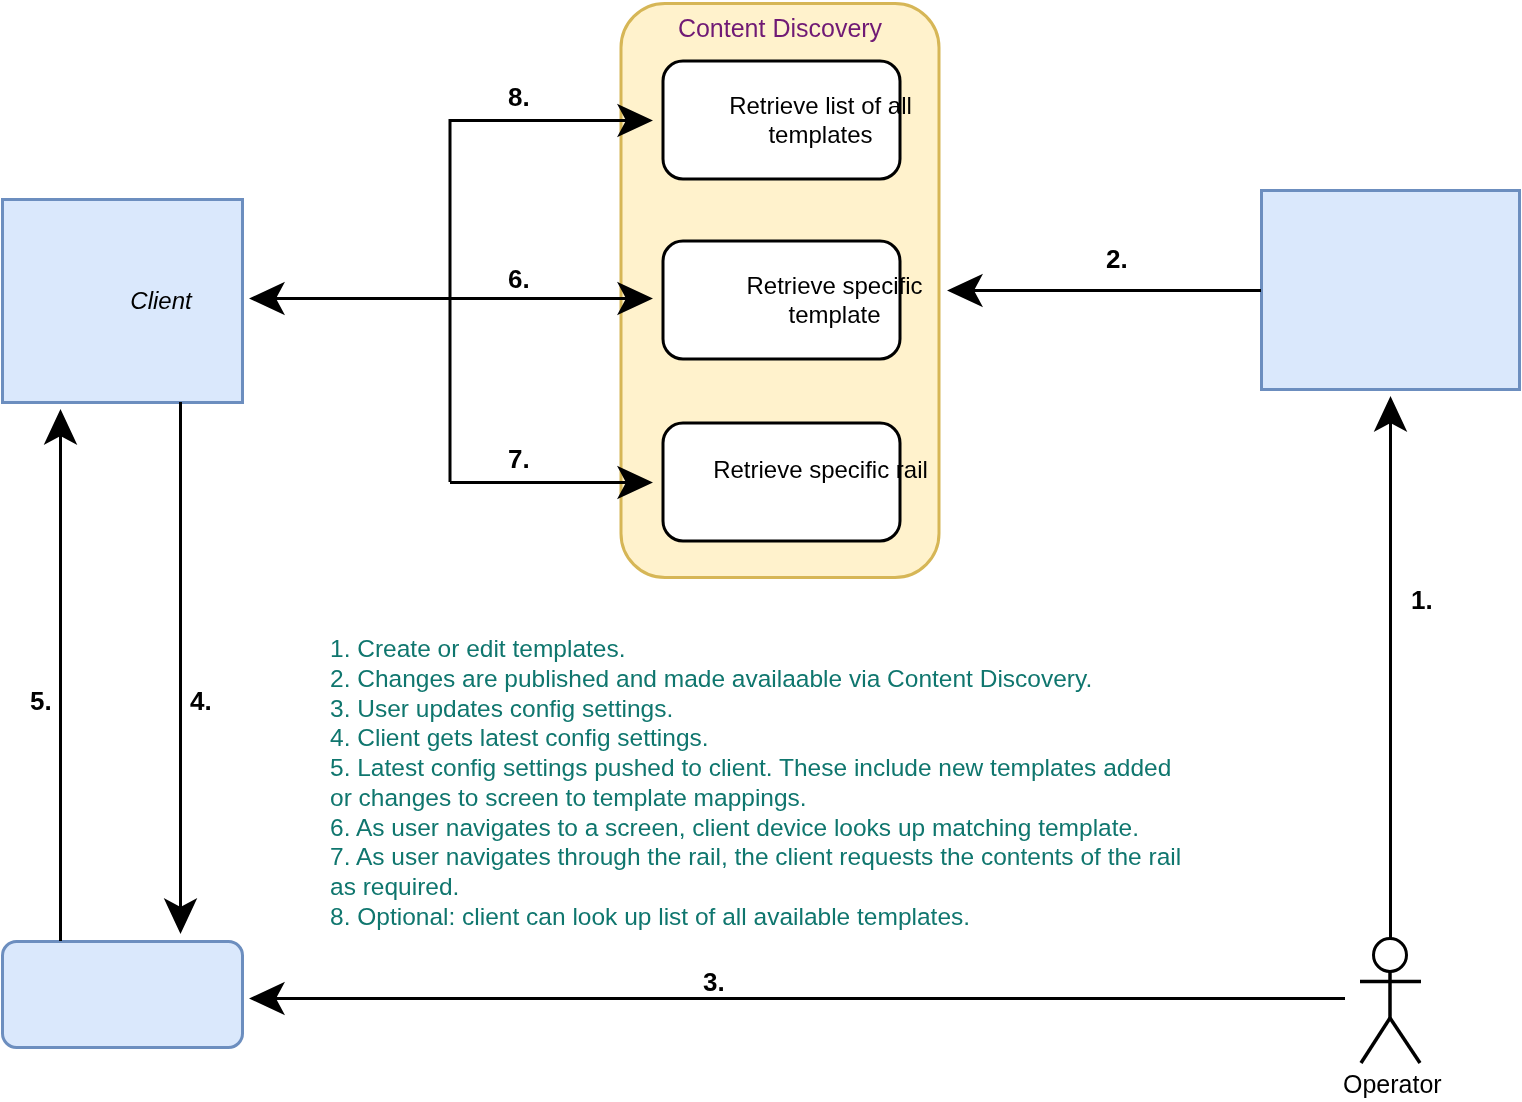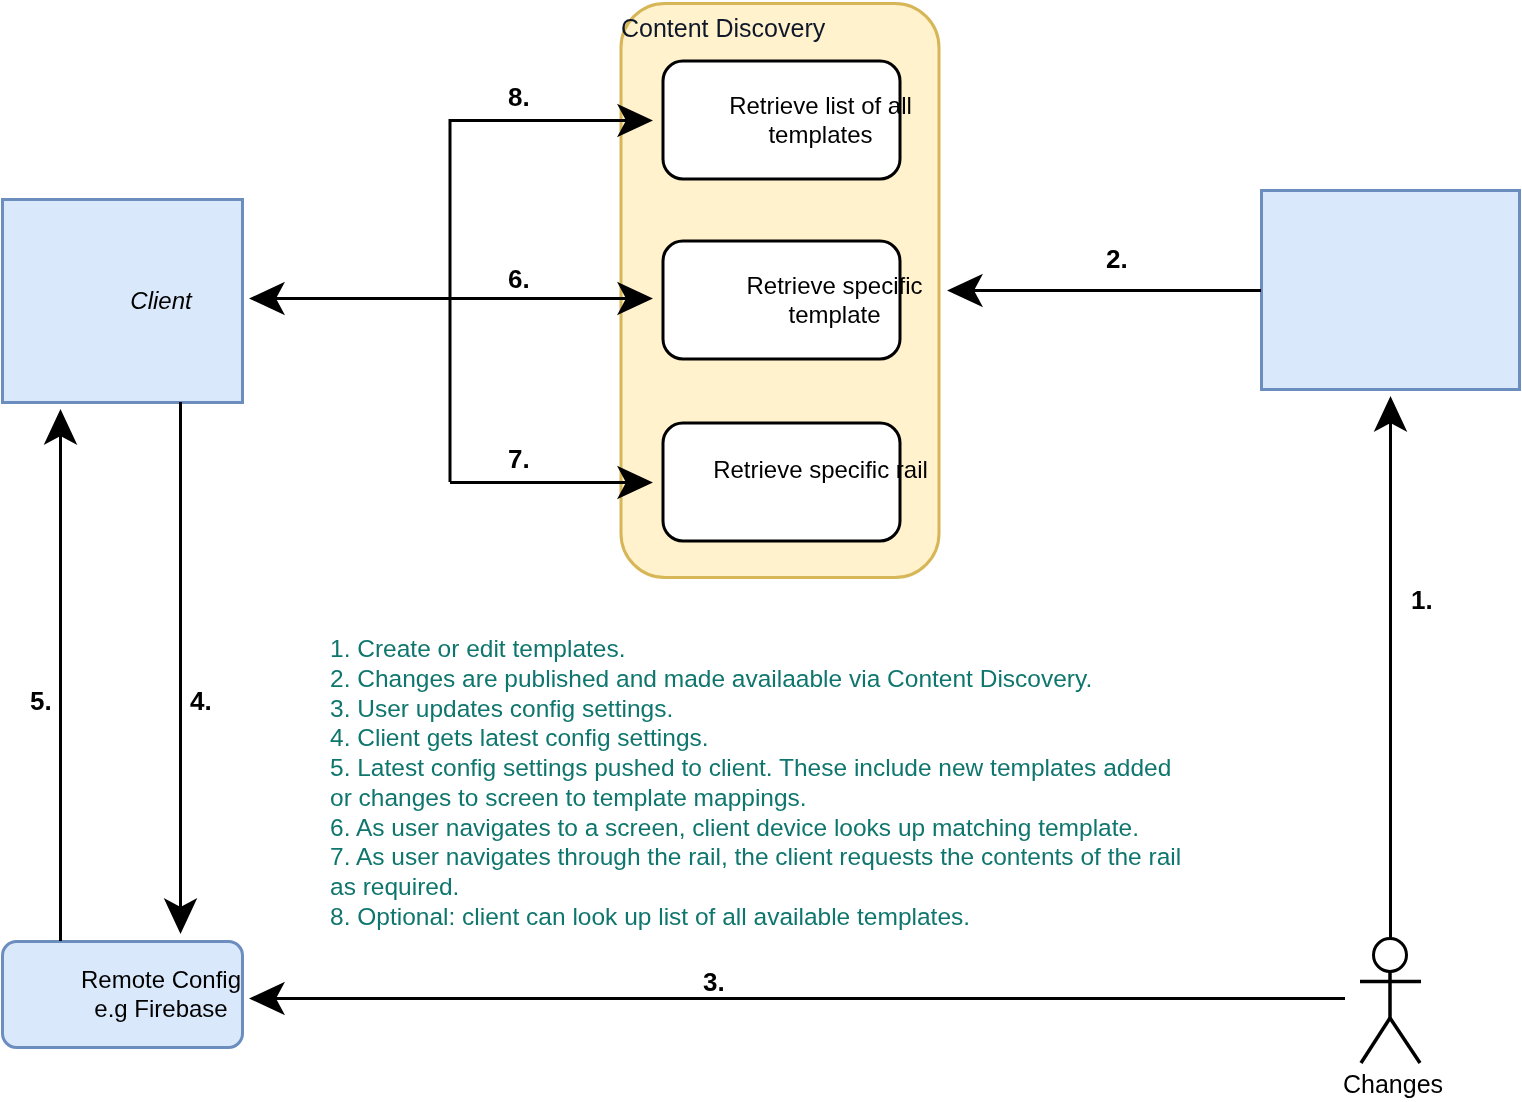--- a/index.html
+++ b/index.html
@@ -37,23 +37,23 @@
   }
   .step-label {
     position: absolute;
     color: #000000;
     font-size: 26px;
     font-weight: bold;
     white-space: nowrap;
   }
   .container-title {
     position: absolute;
-    color: #0f172a;
+    color: #701a75;
     font-size: 25px;
-    text-align: left;
+    text-align: center;
     white-space: nowrap;
   }
   .legend {
     position: absolute;
     left: 330px;
     top: 634px;
     width: 880px;
     color: #0f766e;
     font-size: 24.5px;
     line-height: 1.215;
@@ -120,23 +120,21 @@
 
   <div class="container-title" style="left:621px; top:14px; width:318px;">Content Discovery</div>
 
   <div class="node-label" style="left:663px; top:61px; width:237px; height:118px;">Retrieve list of all
 templates</div>
   <div class="node-label" style="left:663px; top:241px; width:265px; height:118px;">Retrieve specific
 template</div>
   <div class="node-label" style="left:663px; top:423px; width:237px; height:94px;">Retrieve specific rail</div>
 
   <div class="node-label" style="left:2px; top:199px; width:240px; height:203px;font-style:italic;">Client</div>
-  <div class="node-label" style="left:2px; top:941px; width:240px; height:106px;">Remote Config
-e.g Firebase</div>
-  <div class="actor-label" style="left:1343px; top:1070px;">Changes</div>
+  <div class="actor-label" style="left:1343px; top:1070px;">Operator</div>
 
   <div class="step-label" style="left:1411px; top:585px;">1.</div>
   <div class="step-label" style="left:1106px; top:244px;">2.</div>
   <div class="step-label" style="left:703px; top:967px;">3.</div>
   <div class="step-label" style="left:190px; top:686px;">4.</div>
   <div class="step-label" style="left:30px; top:686px;">5.</div>
   <div class="step-label" style="left:508px; top:264px;">6.</div>
   <div class="step-label" style="left:508px; top:444px;">7.</div>
   <div class="step-label" style="left:508px; top:82px;">8.</div>
 

